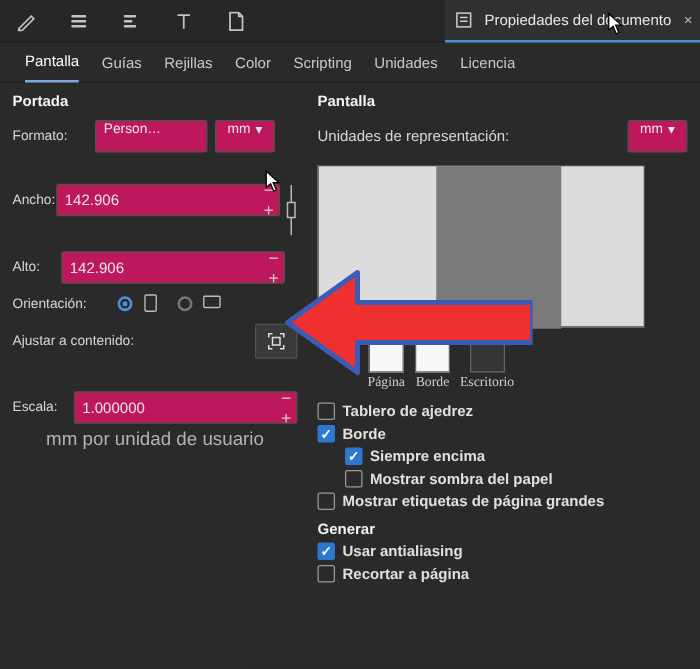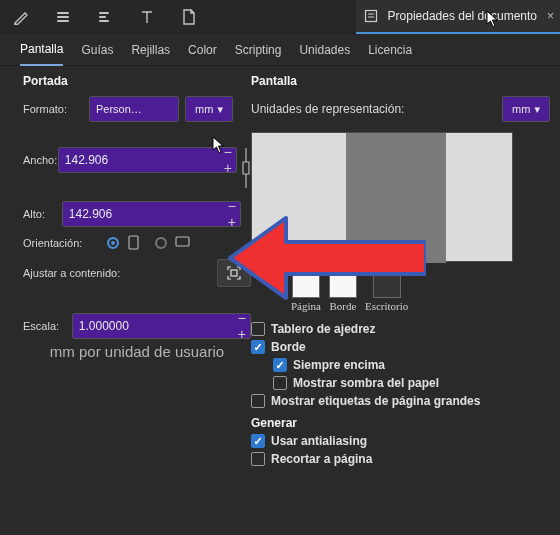--- a/index.html
+++ b/index.html
@@ -61,21 +61,22 @@
     border-bottom: 1px solid #1e1e1e;
     font-size: 12px;
     color: #c9c9c9;
   }
   .sub-tabs .st { display: flex; align-items: center; height: 32px; }
   .sub-tabs .st.active { border-bottom: 2px solid #7fa7dd; color: #fff;}
   
   
   .body-grid {
     display: flex;
-    padding: 6px 10px 10px 23px;
+    padding: 6px 10px 10px 10px;
+    gap: 16px;
   }
   .col-left {
     width: 228px;
     flex: none;
   }
   .col-right {
     flex: 1;
   }
 
   h4.section {
@@ -88,26 +89,25 @@
   
   .row {
     display: flex;
     align-items: center;
     margin: 6px 0;
     color: #e0e0e0;
   }
   .row .lbl { width: 60px; font-size: 11px; color: #d6d6d6;}
 
   .combo, .numfield, .btn-small, .unit-combo {
-    background: #4c1d95;
+    background: #be185d;
     border: 1px solid #515151;
     color: #e8e8e8;
     font-size: 11px;
     display: flex;
-    align-items: center;
     height: 26px;
     padding: 0 6px;
     border-radius: 2px;
   }
   .combo {
     width: 90px; justify-content: space-between;
   }
   .unit-combo {
     width: 48px; justify-content: center; gap:4px;
   }

